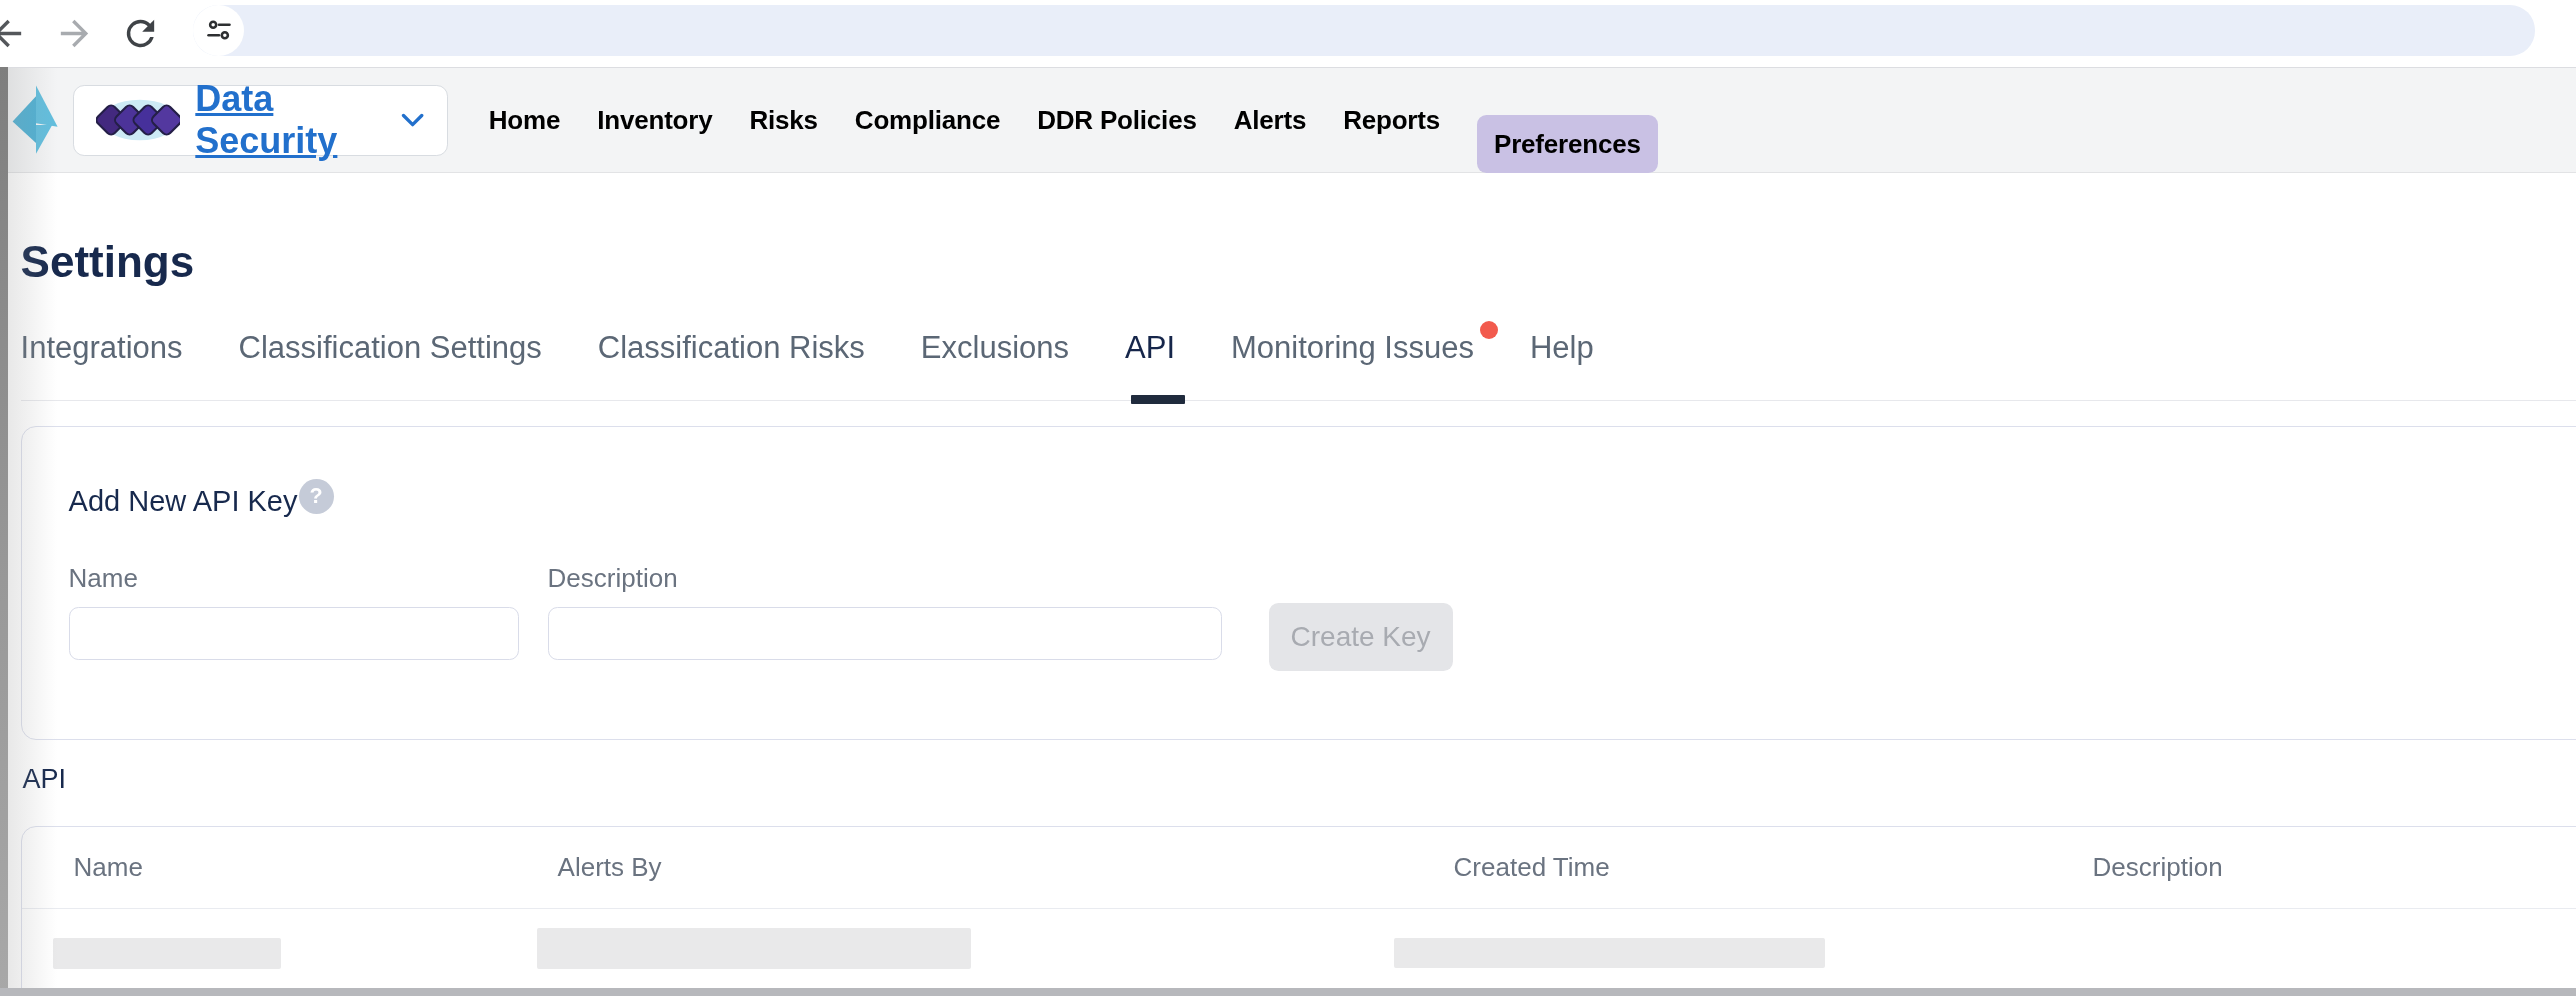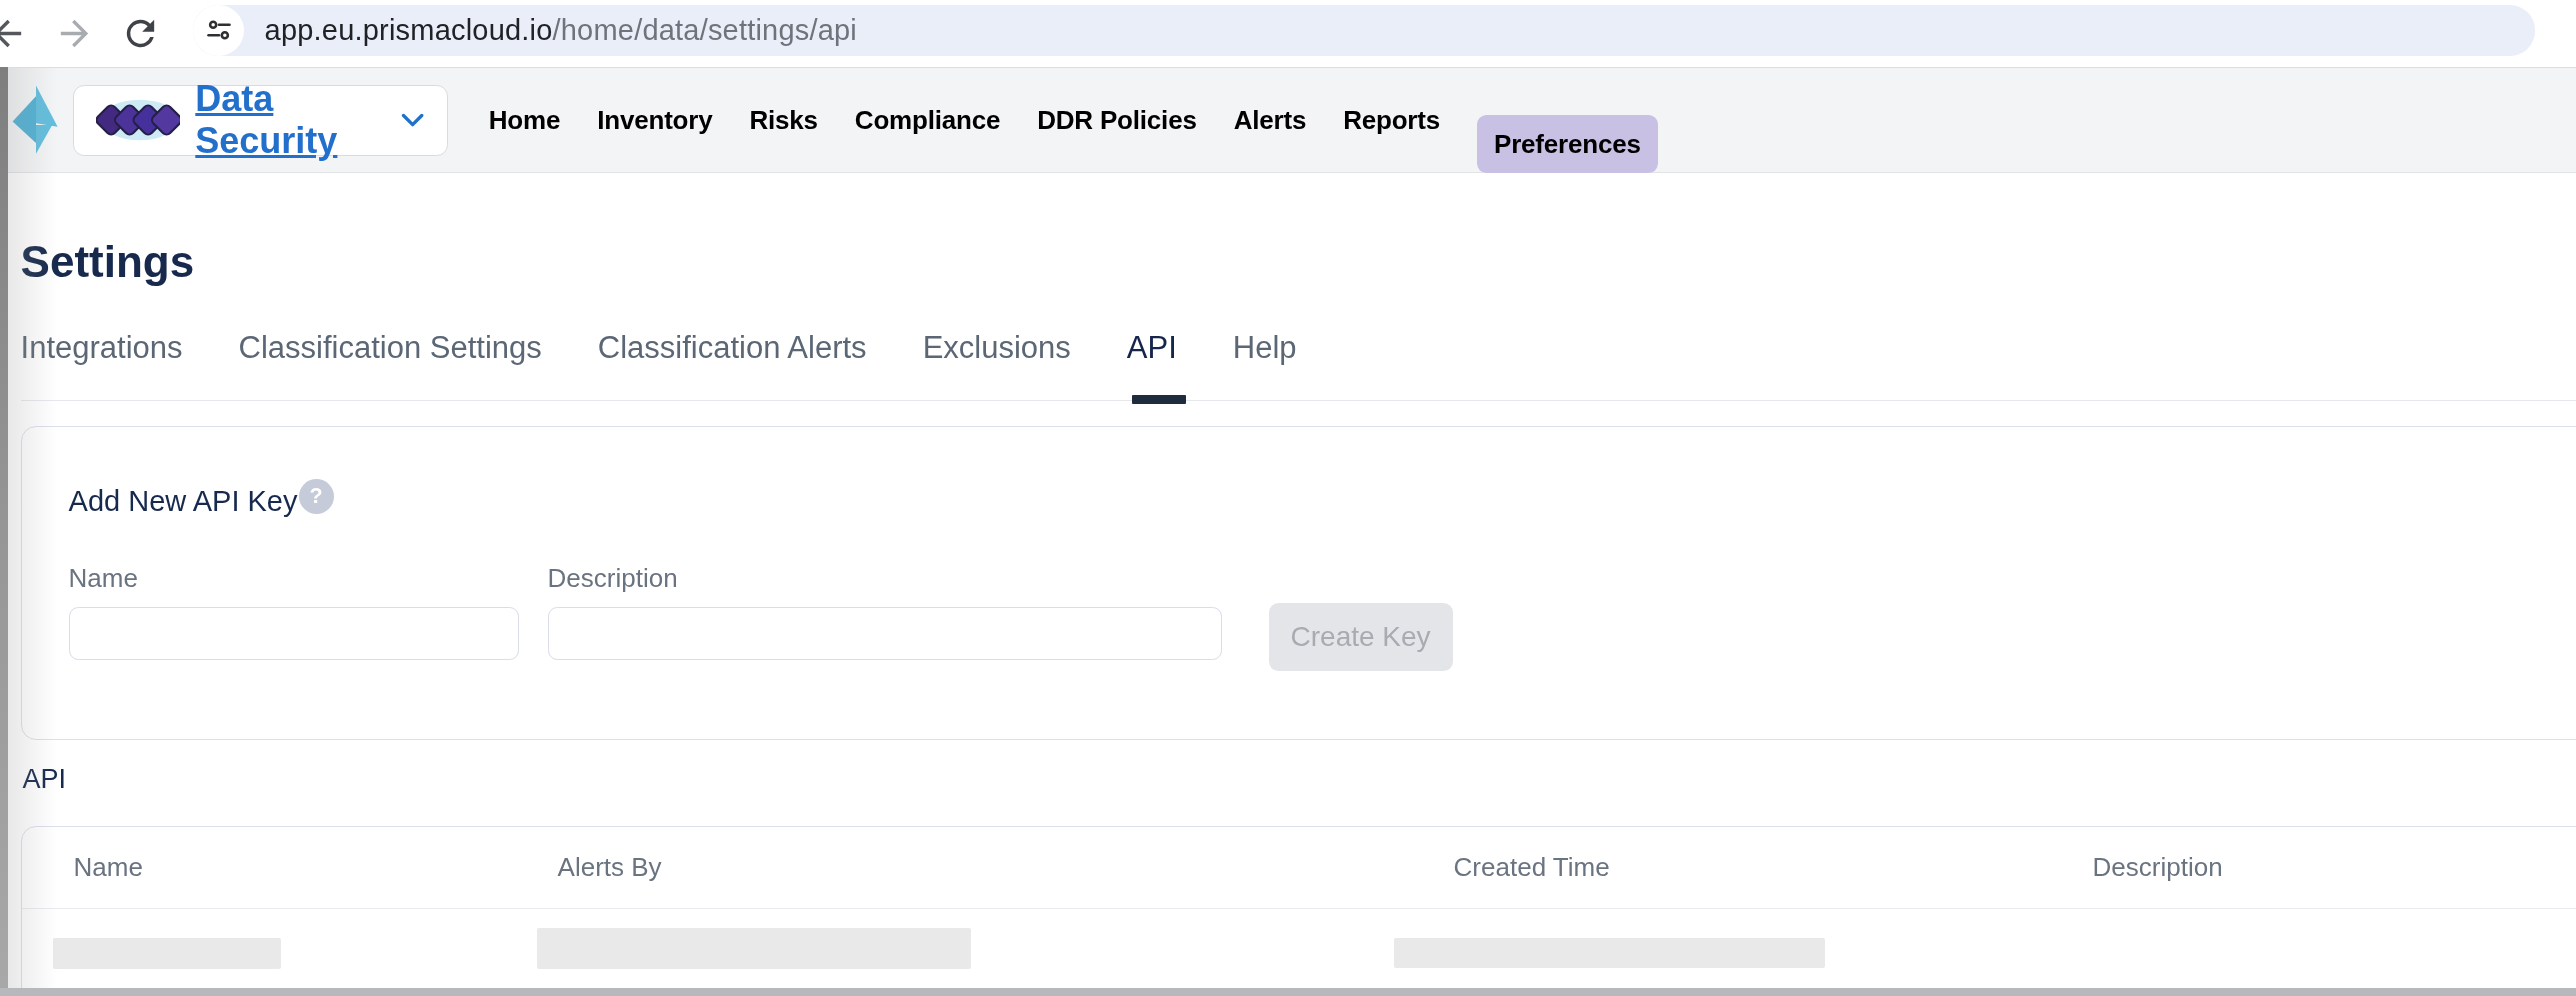--- a/index.html
+++ b/index.html
@@ -146,21 +146,20 @@
   </span>
   <div class="omnibox">
     <span class="site-circle">
       <svg viewBox="0 0 24 24" fill="none" stroke="#2d2f31" stroke-width="2.2" stroke-linecap="round">
         <circle cx="7" cy="7.5" r="2.6"></circle>
           <line x1="12" y1="7.5" x2="21" y2="7.5"></line>
         <line x1="3" y1="16.5" x2="12" y2="16.5"></line>
           <circle cx="17" cy="16.5" r="2.6"></circle>
       </svg>
     </span>
-    <span class="url"><span class="domain">app.eu.prismacloud.io</span><span class="path">/home/data/settings/api</span></span>
   </div>
 </div>
 
 <div class="navbar">
   <svg class="logo" viewBox="0 0 60 90">
     <polygon points="30,6 54,52 30,48" fill="#62bedd"></polygon>
     <polygon points="4,46 30,18 30,70" fill="#4fb0d3"></polygon>
     <polygon points="30,50 48,50 30,82" fill="#62bedd"></polygon>
   </svg>
   <div class="switcher">
@@ -188,23 +187,24 @@
     <span class="menu-item">Reports</span>
     <span class="menu-item active">Preferences</span>
   </div>
 </div>
 
 <h1 class="page-title">Settings</h1>
 
 <div class="tabs">
   <span class="tab">Integrations</span>
   <span class="tab">Classification Settings</span>
-  <span class="tab">Classification Alerts</span>
+  <span class="tab">Classification Risks</span>
   <span class="tab">Exclusions</span>
   <span class="tab active">API</span>
+  <span class="tab"><span>Monitoring Issues</span><span class="dot"></span></span>
   <span class="tab">Help</span>
 </div>
 
 <div class="form-card">
   <div class="form-heading">Add New API Key</div>
   <div class="help-badge">?</div>
   <div class="field-label label-name">Name</div>
   <div class="field-label label-desc">Description</div>
   <input class="text-input input-name" type="text" value="" style="">
   <input class="text-input input-desc" type="text" value="" style="">

